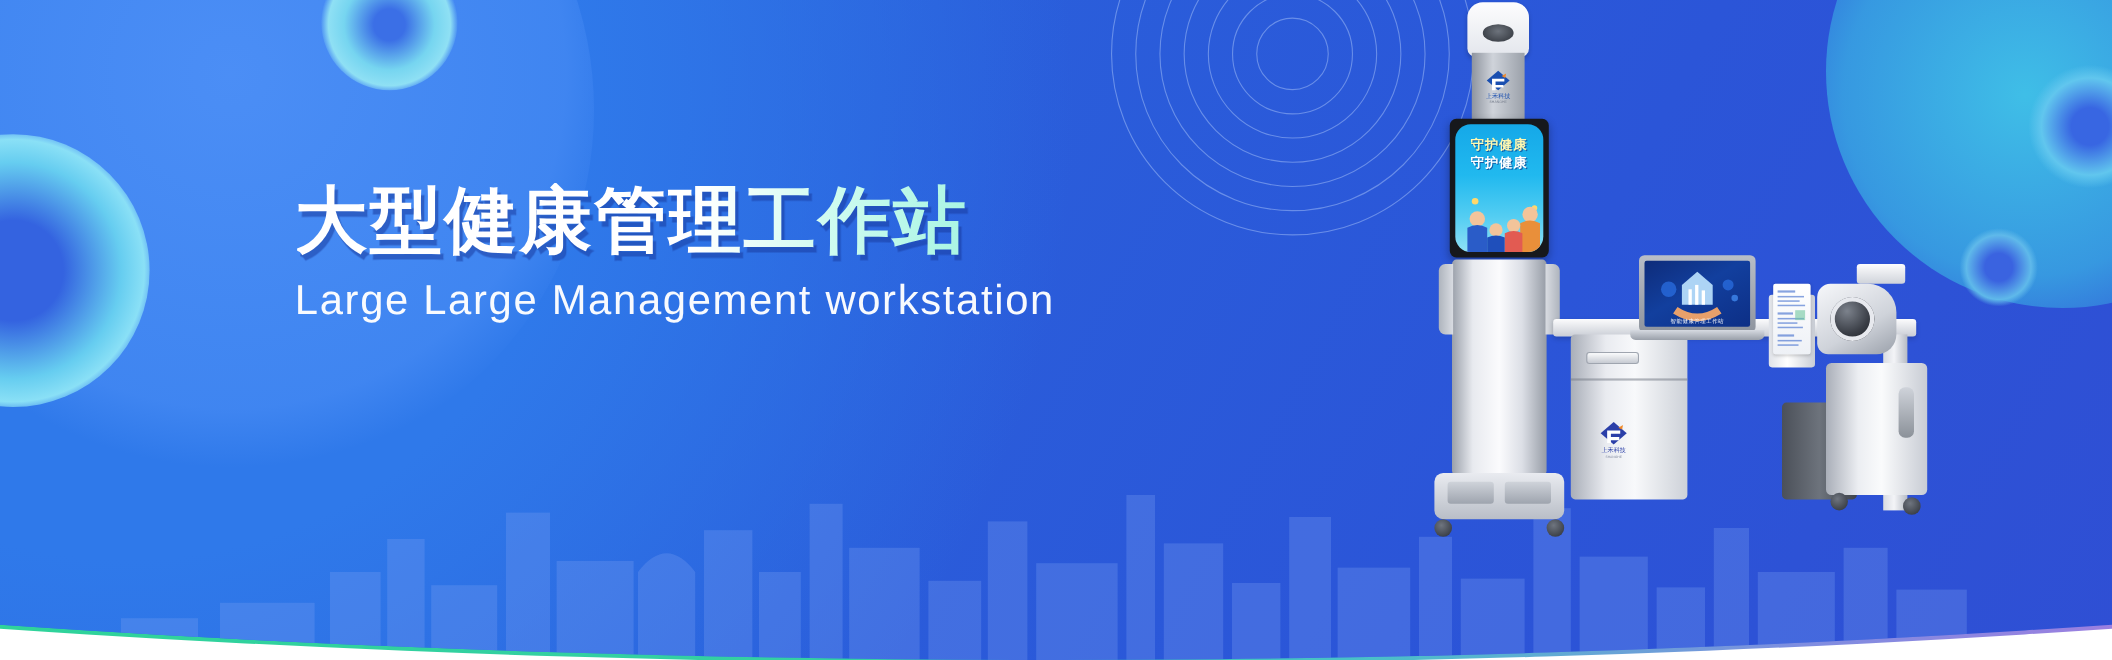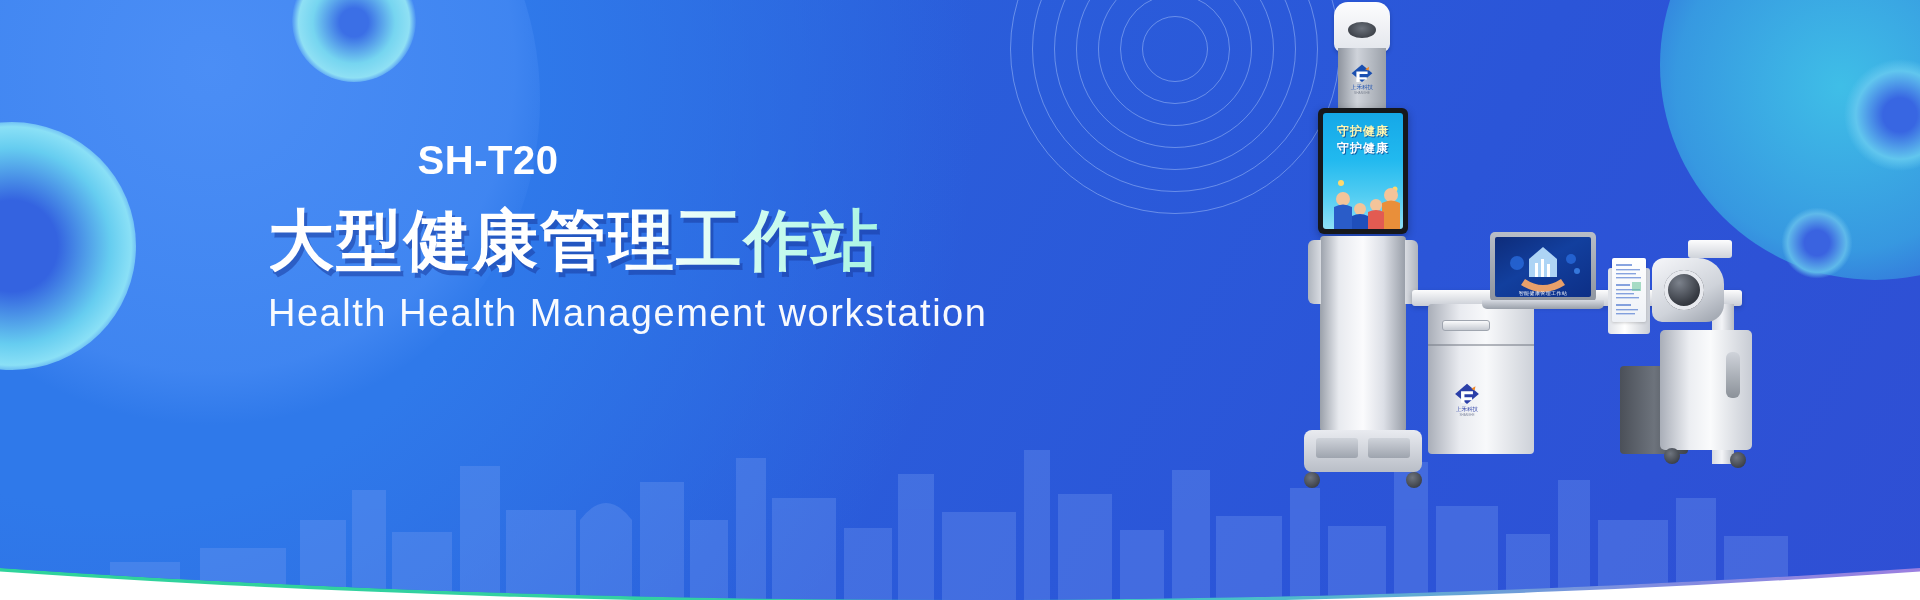--- a/index.html
+++ b/index.html
@@ -69,21 +69,21 @@
   
   .kiosk-head { left:74px; top:2px; width:56px; height:50px; border-radius:14px 14px 8px 8px;
                 background:linear-gradient(180deg,#fdfdfe,#e3e6ec); box-shadow:0 2px 4px rgba(0,0,0,.2); }
   .kiosk-head-lens{ left:88px; top:22px; width:28px; height:16px; border-radius:50%;
                 background:radial-gradient(ellipse at 50% 40%,#6d737c,#2d3138); }
   .kiosk-neck { left:78px; top:48px; width:48px; height:62px;
                 background:linear-gradient(90deg,#8e949e,#cfd3da 40%,#9aa0a9); }
   .kiosk-logo { left:86px; top:62px; width:32px; height:34px; }
   .kiosk-screen{ left:58px; top:108px; width:90px; height:126px; border-radius:6px;
                  background:#16181c; padding:5px; box-shadow:0 3px 8px rgba(0,0,0,.3); }
-  .kiosk-screen-in{ width:100%; height:100%; border-radius:3px;
+  .kiosk-screen-in{ width:100%; height:100%; border-radius:14px;
                  background:linear-gradient(180deg,#15a8e8 0%,#21b9ef 40%,#53cdf2 72%,#8fe0f6 100%);
                  position:relative; overflow:hidden; }
   .ks-t1{ position:absolute; left:0; right:0; top:10px; text-align:center;
           font-size:12px; font-weight:bold; color:#fff8b0; letter-spacing:1px;
           text-shadow:1px 1px 0 #1060a8; }
   .ks-t2{ position:absolute; left:0; right:0; top:27px; text-align:center;
           font-size:12px; font-weight:bold; color:#ffffff; letter-spacing:1px;
           text-shadow:1px 1px 0 #1060a8; }
   .ks-fam{ position:absolute; bottom:-2px; left:4px; right:4px; height:58px; }
 
@@ -204,23 +204,22 @@
         <rect x="1558" y="110" width="32" height="120"></rect>
         <rect x="1598" y="150" width="70" height="80"></rect>
         <rect x="1676" y="128" width="40" height="102"></rect>
         <rect x="1724" y="166" width="64" height="64"></rect>
         <rect x="200" y="178" width="86" height="52"></rect>
         <rect x="110" y="192" width="70" height="38"></rect>
       </g>
     </svg>
 
     <div class="copy">
-      <div class="model">SH-T20</div>
       <div class="headline">大型健康管理工作站</div>
-      <div class="sub">Health Health Management workstation</div>
+      <div class="sub">Large Large Management workstation</div>
     </div>
 
     <div class="product">
 
       <div class="pp kiosk-head"></div>
       <div class="pp kiosk-head-lens"></div>
       <div class="pp kiosk-neck"></div>
 
       <div class="pp kiosk-logo">
         <svg viewBox="0 0 40 42" class="mark">

